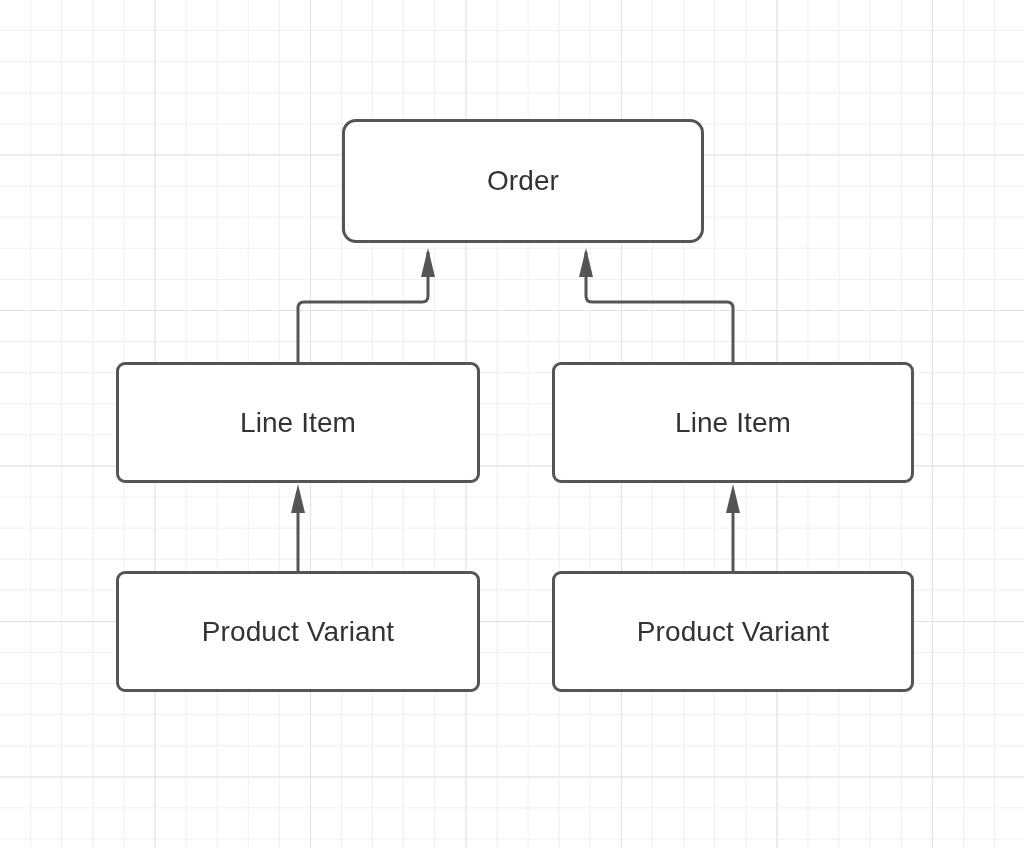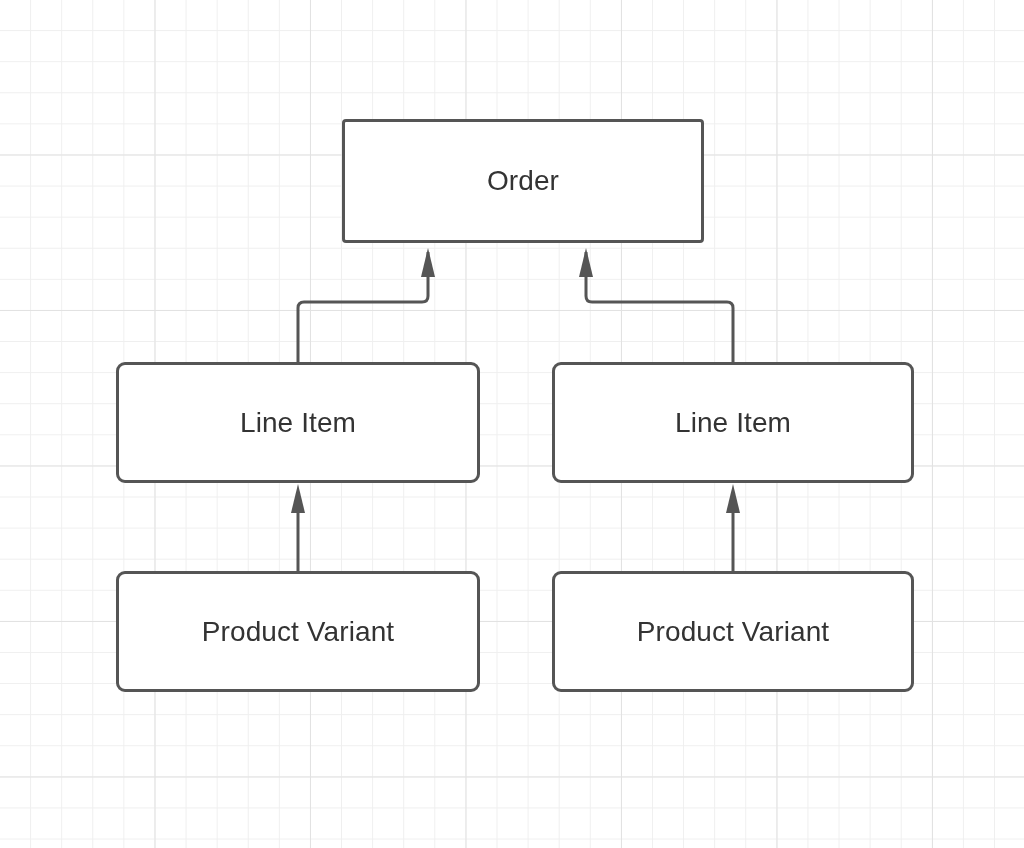--- a/index.html
+++ b/index.html
@@ -80,21 +80,21 @@
 
     <polygon fill="#555555" points="428,248 421,277 435,277"></polygon>
 
     <polygon fill="#555555" points="586,248 579,277 593,277"></polygon>
 
     <polygon fill="#555555" points="298,484 291,513 305,513"></polygon>
 
     <polygon fill="#555555" points="733,484 726,513 740,513"></polygon>
   </svg>
 
-  <div class="node" id="node-order" style="left: 342px; top: 119px; width: 362px; height: 124px; background: rgb(255, 255, 255); border-color: rgb(85, 85, 85); border-width: 3px; border-radius: 4px;">
+  <div class="node" id="node-order" style="left: 342px; top: 119px; width: 362px; height: 124px; background: rgb(255, 255, 255); border-color: rgb(85, 85, 85); border-width: 3px; border-radius: 14px;">
     <span class="node-label" style="color: rgb(51, 51, 51); font-size: 28px;">Order</span>
   </div>
 
   <div class="node" id="node-line-item-left" style="left: 116px; top: 362px; width: 364px; height: 121px; background: rgb(255, 255, 255); border-color: rgb(85, 85, 85); border-width: 3px; border-radius: 9px;">
     <span class="node-label" style="color: rgb(51, 51, 51); font-size: 28px;">Line Item</span>
   </div>
 
   <div class="node" id="node-line-item-right" style="left: 552px; top: 362px; width: 362px; height: 121px; background: rgb(255, 255, 255); border-color: rgb(85, 85, 85); border-width: 3px; border-radius: 9px;">
     <span class="node-label" style="color: rgb(51, 51, 51); font-size: 28px;">Line Item</span>
   </div>

